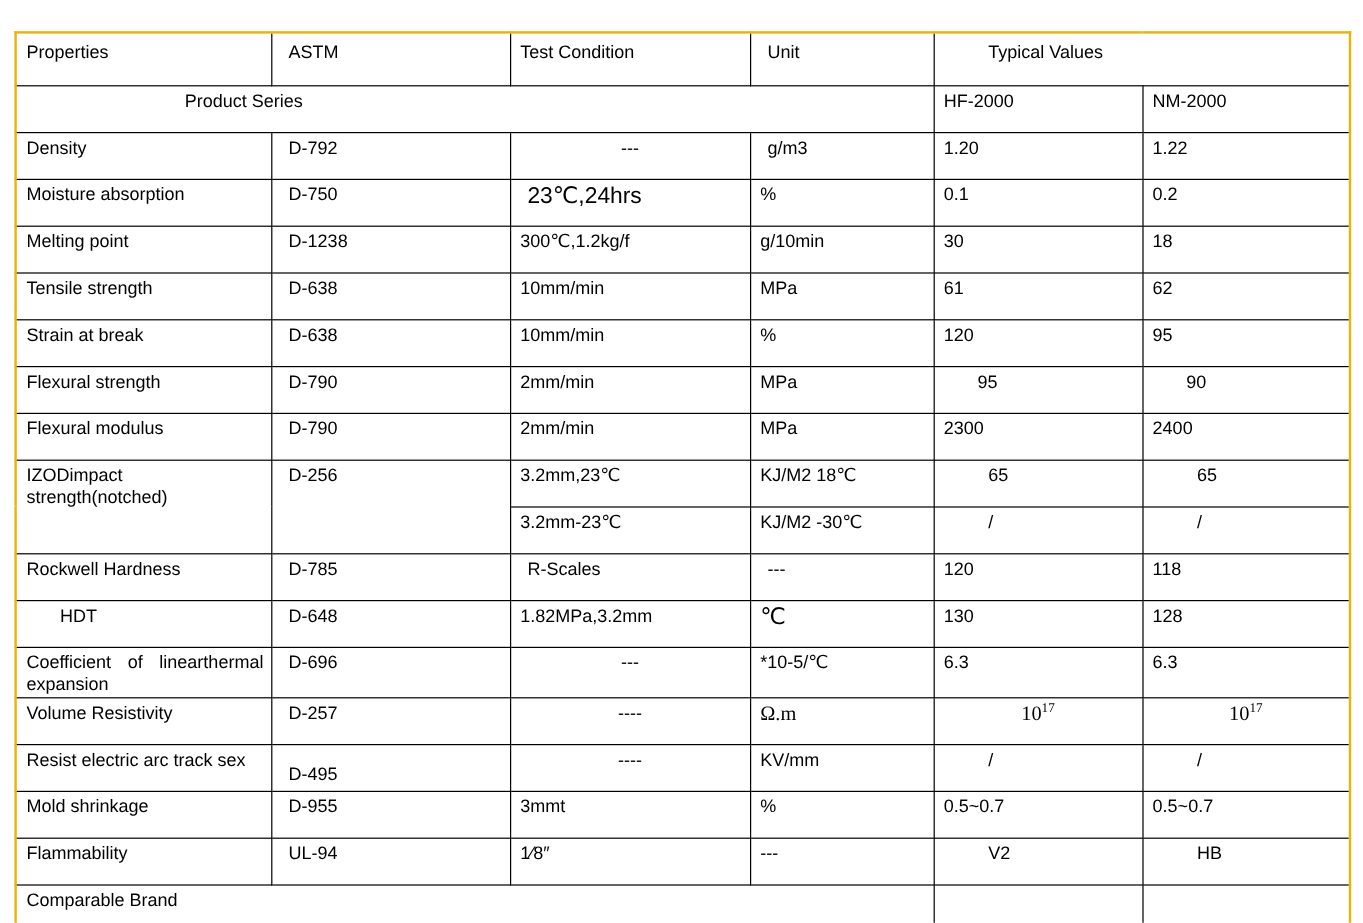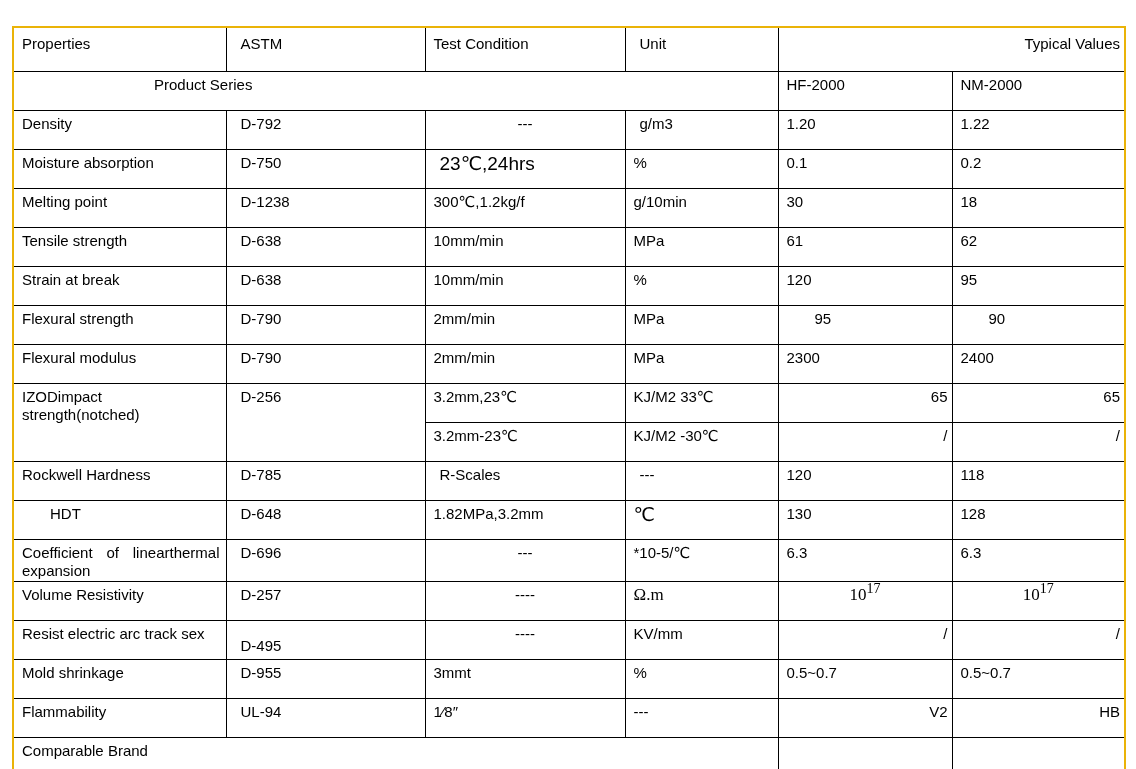--- a/index.html
+++ b/index.html
@@ -9,28 +9,28 @@
         border-collapse:collapse;table-layout:fixed;border:2px solid #eab308;}
   td{border:1px solid #000;vertical-align:top;padding:4px 4px 0 8px;
      font-size:15px;line-height:1.25;overflow:hidden;word-wrap:break-word;}
   tr{height:39px;}
   tr.hdr{height:44px;}
   tr.hdr td{padding-top:7px;}
   .p14{padding-left:14px;}
   .p20{padding-left:14px;}
   .p28{}
   .p36{padding-left:36px;}
-  .p45{padding-left:45px;text-align:right;}
+  .p45{padding-left:45px;}
   .p140{padding-left:140px;}
   .ctr{text-align:center;padding-left:2px;padding-right:2px;}
   .big{font-size:19px;padding-top:2px;}
   .serif{font-family:"Liberation Serif","DejaVu Serif",serif;font-size:17px;padding-top:2px;}
   .vbot{vertical-align:bottom;padding-bottom:3px;}
   .just{text-align:justify;padding-right:6px;}
-  sup{font-size:14px;line-height:0;}
+  sup{font-size:11px;line-height:0;}
 </style>
 </head>
 <body>
 
 <div class="page">
   <table class="props">
     <colgroup>
       <col style="width:213px">
         <col style="width:199px">
         <col style="width:200px">
@@ -114,21 +114,21 @@
       <td>2mm/min</td>
       <td>MPa</td>
       <td class="p28">2300</td>
       <td class="p28">2400</td>
     </tr>
 
     <tr>
       <td rowspan="2">IZODimpact strength(notched)</td>
       <td rowspan="2" class="p14">D-256</td>
       <td>3.2mm,23℃</td>
-      <td>KJ/M2 33℃</td>
+      <td>KJ/M2 18℃</td>
       <td class="p45">65</td>
       <td class="p45">65</td>
     </tr>
 
     <tr>
       <td>3.2mm-23℃</td>
       <td>KJ/M2 -30℃</td>
       <td class="p45">/</td>
       <td class="p45">/</td>
     </tr>

